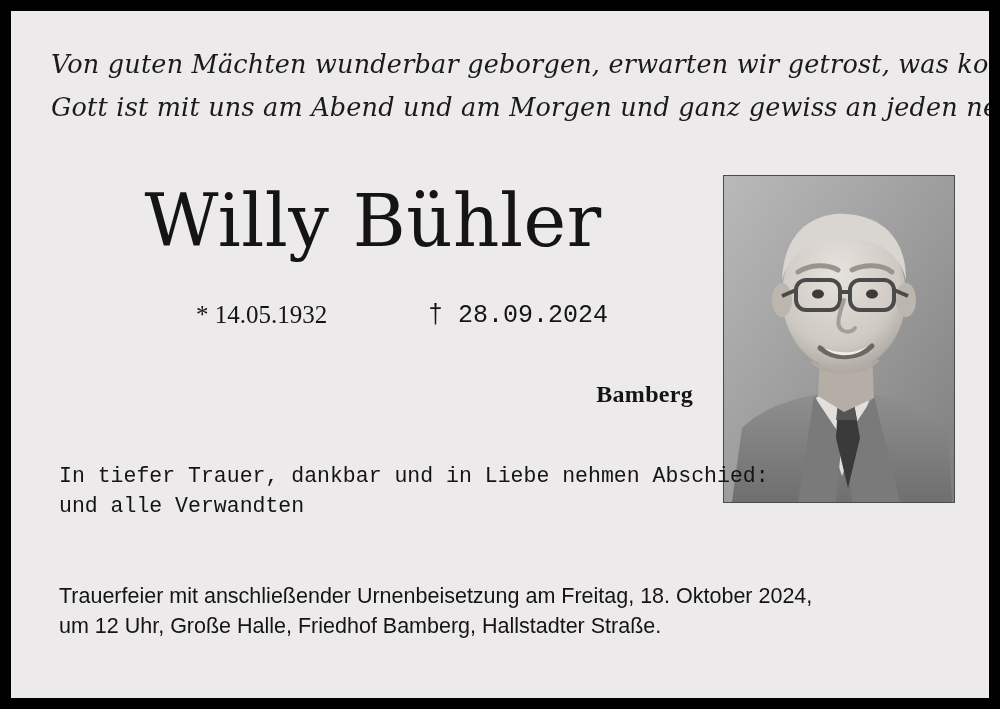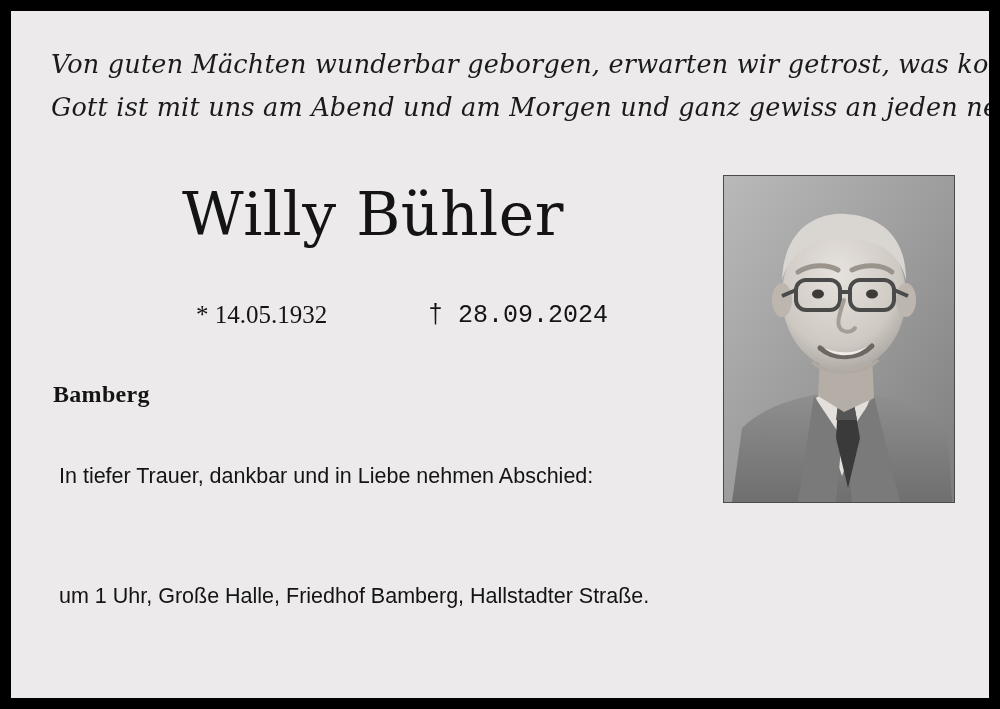--- a/index.html
+++ b/index.html
@@ -46,21 +46,21 @@
   }
 
   
   .name {
     position: absolute;
     left: 42px;
     top: 168px;
     width: 640px;
     text-align: center;
     font-family: "DejaVu Serif", "Liberation Serif", serif;
-    font-size: 60px;
+    font-size: 72px;
     font-weight: 400;
     color: #141414;
     letter-spacing: 0.5px;
   }
   .dates {
     position: absolute;
     left: 42px;
     top: 290px;
     width: 640px;
     font-family: "Liberation Serif", serif;
@@ -78,21 +78,21 @@
     left: 375px;
     top: 0;
     white-space: nowrap;
     font-family: Liberation Mono, monospace;
   }
   .place {
     position: absolute;
     left: 42px;
     top: 370px;
     width: 640px;
-    text-align: left;
+    text-align: right;
     font-family: "Liberation Serif", serif;
     font-weight: bold;
     font-size: 24px;
     color: #141414;
     letter-spacing: 0.3px;
   }
 
   
   .photo {
     position: absolute;
@@ -105,21 +105,21 @@
     overflow: hidden;
   }
   .photo svg { display: block; width: 100%; height: 100%; }
 
   
   .mourners {
     position: absolute;
     left: 48px;
     top: 450px;
     width: 680px;
-    font-family: Liberation Sans, sans-serif;
+    font-family: Liberation Mono, monospace;
     font-size: 21.5px;
     line-height: 30px;
     color: #141414;
   }
   .ceremony {
     position: absolute;
     left: 48px;
     top: 570px;
     width: 900px;
     font-family: "Liberation Sans", sans-serif;
@@ -207,20 +207,22 @@
 
         <path d="M96 172 C110 184 134 184 148 170" stroke="#6e6761" stroke-width="5" fill="none" stroke-linecap="round"></path>
         <path d="M100 172 C114 178 132 178 144 170 C132 182 112 182 100 172 Z" fill="#f0ece8"></path>
 
         <path d="M88 186 C104 200 138 200 154 184" stroke="#b0a9a2" stroke-width="3" fill="none"></path>
       </svg>
     </div>
 
     <div class="mourners">
       <div class="line">In tiefer Trauer, dankbar und in Liebe nehmen Abschied:</div>
+      <div class="line">und alle Verwandten</div>
     </div>
 
     <div class="ceremony">
-      <div class="line">um 1 Uhr, Große Halle, Friedhof Bamberg, Hallstadter Straße.</div>
+      <div class="line">Trauerfeier mit anschließender Urnenbeisetzung am Freitag, 18. Oktober 2024,</div>
+      <div class="line">um 12 Uhr, Große Halle, Friedhof Bamberg, Hallstadter Straße.</div>
     </div>
 
   </div>
 </div>
 
 </body></html>

